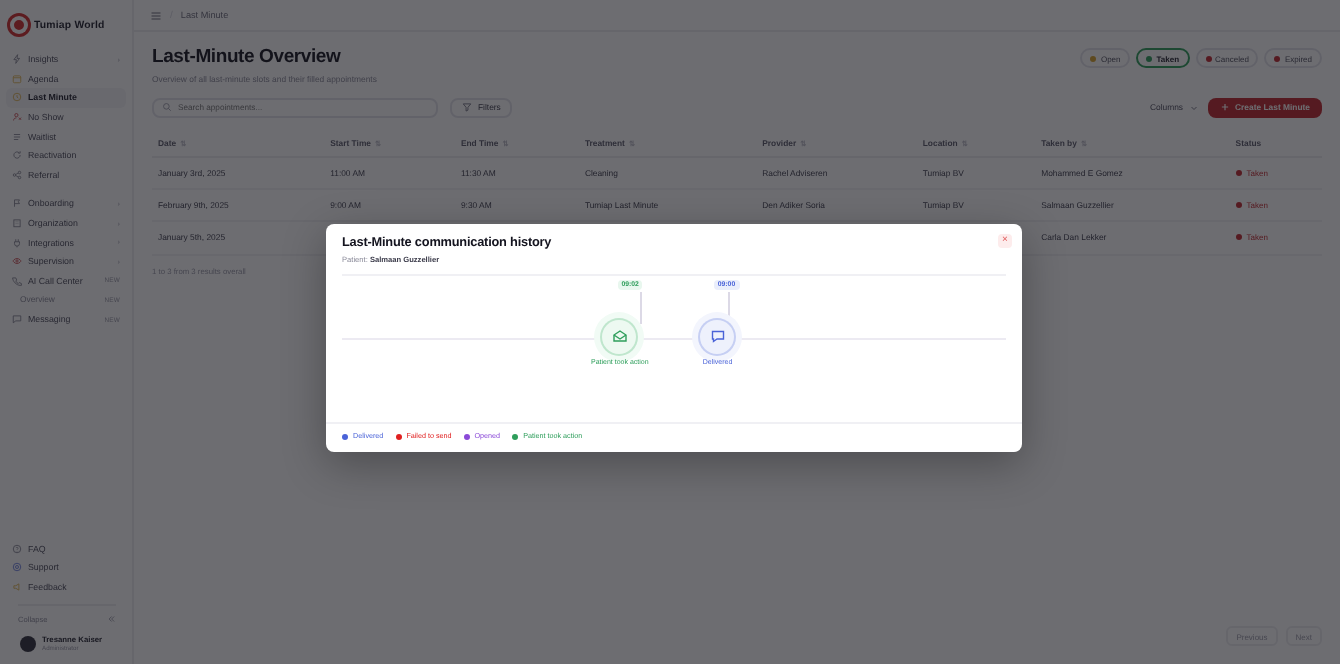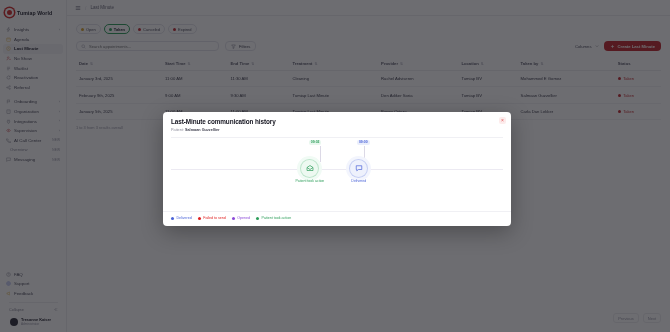--- a/index.html
+++ b/index.html
@@ -302,20 +302,24 @@
     <div class="topbar">
       <svg class="hamb" viewBox="0 0 16 16">
           <path d="M2 4h12M2 8h12M2 12h12" stroke="#6b6b7b" stroke-width="1.6"></path>
         </svg>
       <span class="crumb-div">/</span>
       <span class="crumb">Last Minute</span>
     </div>
 
     <div class="content">
       <div class="page-head">
+        <div>
+          <div class="page-title">Last-Minute Overview</div>
+          <div class="page-sub">Overview of all last-minute slots and their filled appointments</div>
+        </div>
         <div class="status-pills">
           <div class="pill">
             <span class="dot" style="background:#d8a32b"></span>
             <span>Open</span>
           </div>
           <div class="pill sel">
             <span class="dot" style="background:#2e9e5b"></span>
             <span>Taken</span>
           </div>
           <div class="pill">

